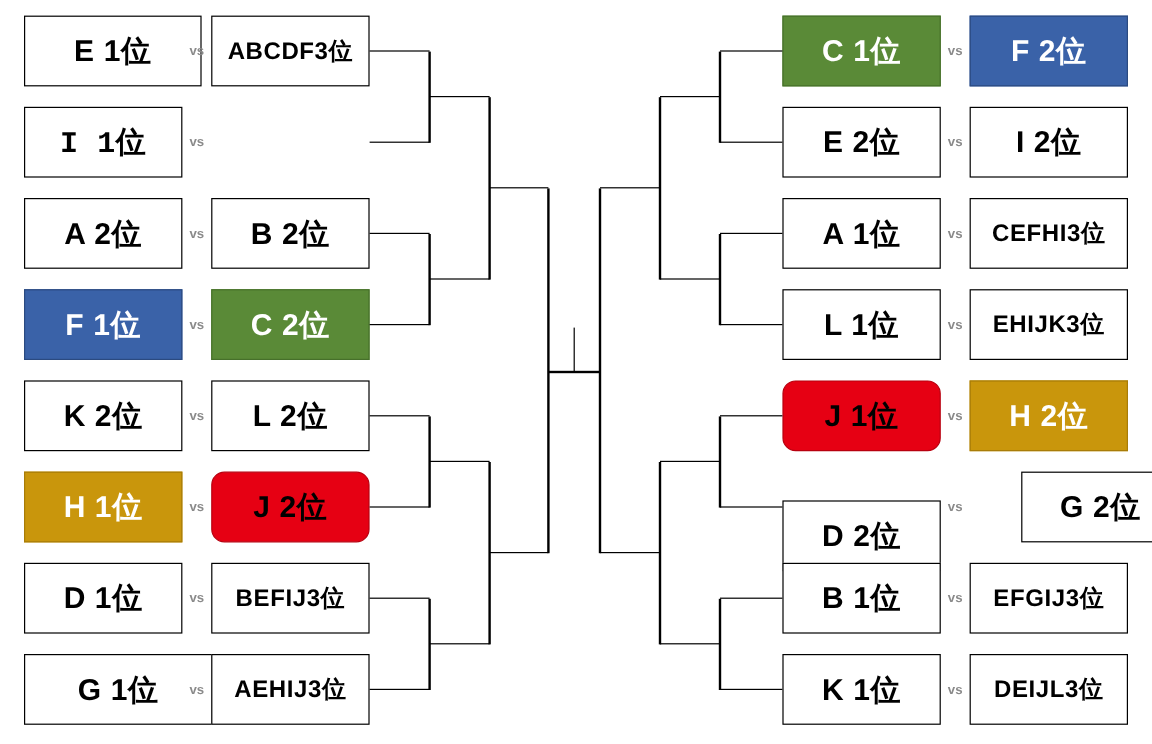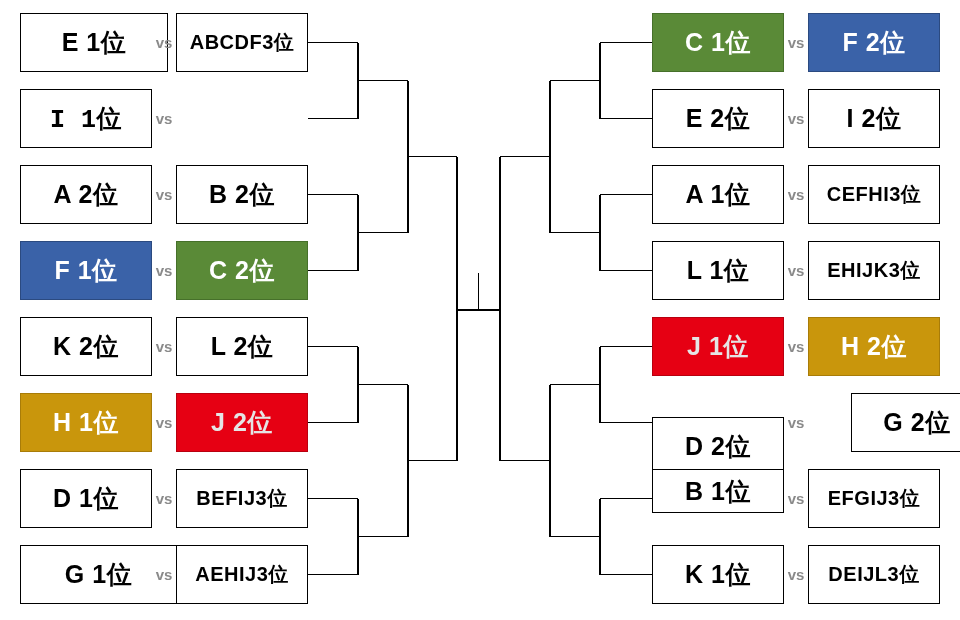--- a/index.html
+++ b/index.html
@@ -24,28 +24,28 @@
     white-space:nowrap;
     overflow:hidden;
   }
   .box.sz-lg{font-size:25px;}
   .box.sz-sm{font-size:20px;}
 
   
   .box.c-blue {background:#3A62A8;color:#ffffff;border-color:#2b4a80;}
   .box.c-green{background:#5A8A37;color:#ffffff;border-color:#46702a;}
   .box.c-gold {background:#C9960C;color:#ffffff;border-color:#a87c08;}
-  .box.c-red  {background:#E60013;color:#e5e5e5;border-color:#b8000f;}
+  .box.c-red  {background:#E60013;color:#000000;border-color:#b8000f;border-radius:11px;}
 
   
   .vs{
     position:absolute;
     display:flex;align-items:center;justify-content:center;
     color:#8a8a8a;
-    font-size:15px;
+    font-size:11px;
     font-weight:700;
     letter-spacing:0;
     user-select:none;
   }
 
   
   .ln{position:absolute;background:#000000;}
   .ln.h{height:1.8px;}
   .ln.v{width:1.8px;}
 </style>
@@ -108,21 +108,21 @@
     <div class="box sz-sm" style="left: 808px; top: 165px; width: 132px; height: 59px;">CEFHI3位</div>
     <div class="box sz-lg" style="left: 652px; top: 241px; width: 132px; height: 59px;">L 1位</div>
     <div class="vs" style="left: 784px; top: 241px; width: 24px; height: 59px;">vs</div>
     <div class="box sz-sm" style="left: 808px; top: 241px; width: 132px; height: 59px;">EHIJK3位</div>
     <div class="box sz-lg c-red" style="left: 652px; top: 317px; width: 132px; height: 59px;">J 1位</div>
     <div class="vs" style="left: 784px; top: 317px; width: 24px; height: 59px;">vs</div>
     <div class="box sz-lg c-gold" style="left: 808px; top: 317px; width: 132px; height: 59px;">H 2位</div>
     <div class="box sz-lg" style="left: 652px; top: 393px; width: 132px; height: 59px; margin-top: 24px;">D 2位</div>
     <div class="vs" style="left: 784px; top: 393px; width: 24px; height: 59px;">vs</div>
     <div class="box sz-lg" style="left: 851px; top: 393px; width: 132px; height: 59px;">G 2位</div>
-    <div class="box sz-lg" style="left: 652px; top: 469px; width: 132px; height: 44px;">B 1位</div>
+    <div class="box sz-lg" style="left: 652px; top: 469px; width: 132px; height: 59px;">B 1位</div>
     <div class="vs" style="left: 784px; top: 469px; width: 24px; height: 59px;">vs</div>
     <div class="box sz-sm" style="left: 808px; top: 469px; width: 132px; height: 59px;">EFGIJ3位</div>
     <div class="box sz-lg" style="left: 652px; top: 545px; width: 132px; height: 59px;">K 1位</div>
     <div class="vs" style="left: 784px; top: 545px; width: 24px; height: 59px;">vs</div>
     <div class="box sz-sm" style="left: 808px; top: 545px; width: 132px; height: 59px;">DEIJL3位</div>
     <div class="ln h" style="left: 600px; top: 41.6px; width: 52px;"></div>
     <div class="ln h" style="left: 600px; top: 117.6px; width: 52px;"></div>
     <div class="ln v" style="left: 599.1px; top: 42.5px; height: 76px;"></div>
     <div class="ln h" style="left: 600px; top: 193.6px; width: 52px;"></div>
     <div class="ln h" style="left: 600px; top: 269.6px; width: 52px;"></div>

